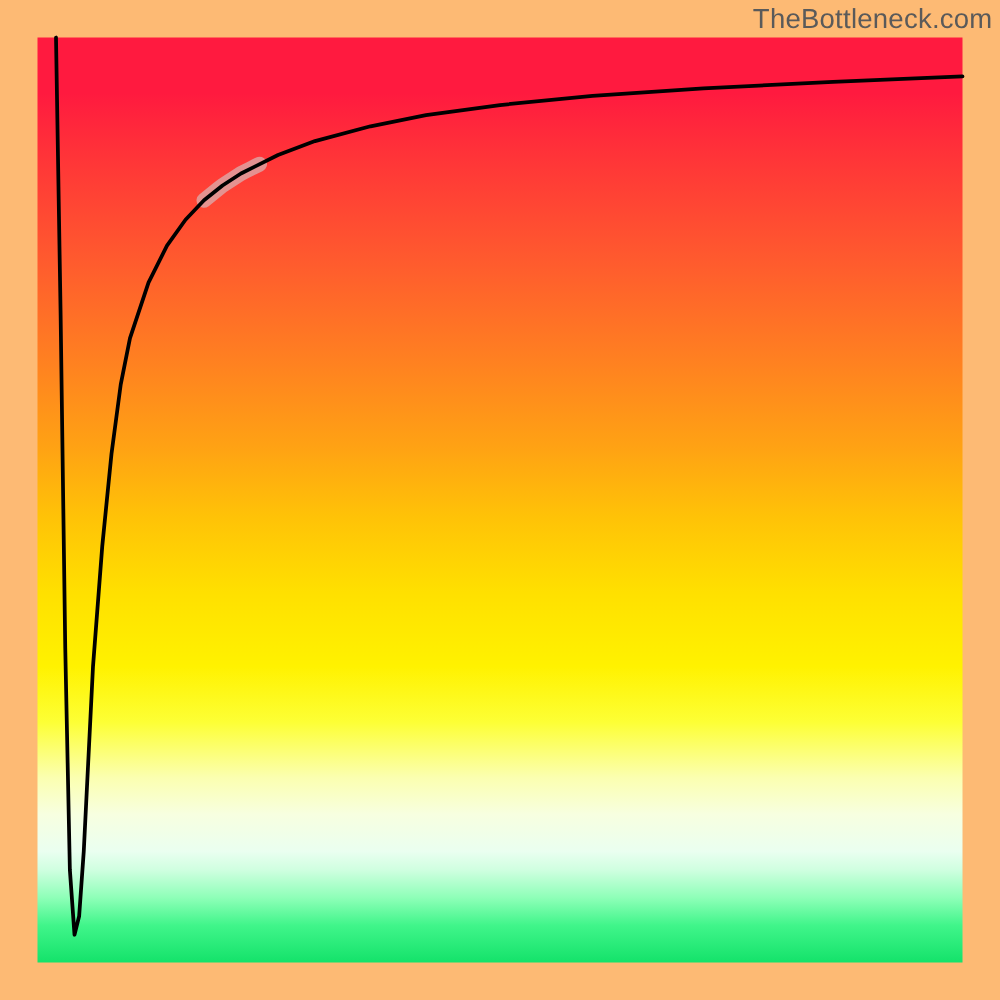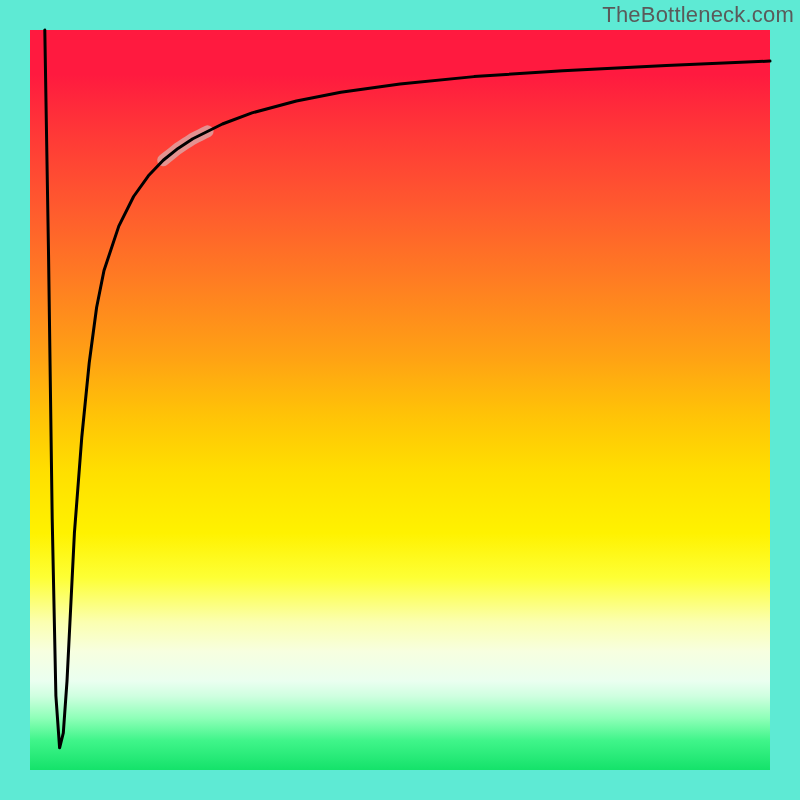--- a/index.html
+++ b/index.html
@@ -1,21 +1,21 @@
 <!DOCTYPE html>
 <html><head>
 <meta charset="utf-8">
 <style>
   * { margin: 0; padding: 0; box-sizing: border-box; }
   html, body { width: 800px; height: 800px; overflow: hidden; background: #fff; }
   .stage {
     position: relative;
     width: 800px;
     height: 800px;
-    background: #5eead4;
+    background: #fdba74;
   }
   .watermark {
     position: absolute;
     top: 2px;
     right: 6px;
     font-family: Arial, Helvetica, sans-serif;
     font-size: 22px;
     color: #5a5a5a;
     letter-spacing: 0.2px;
     user-select: none;

